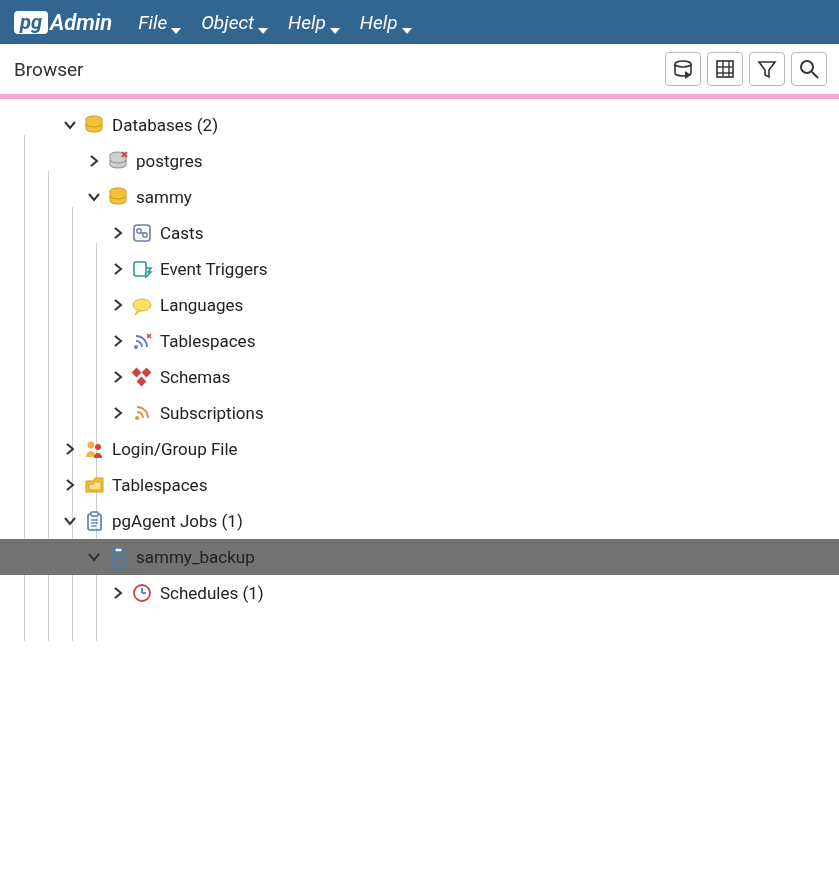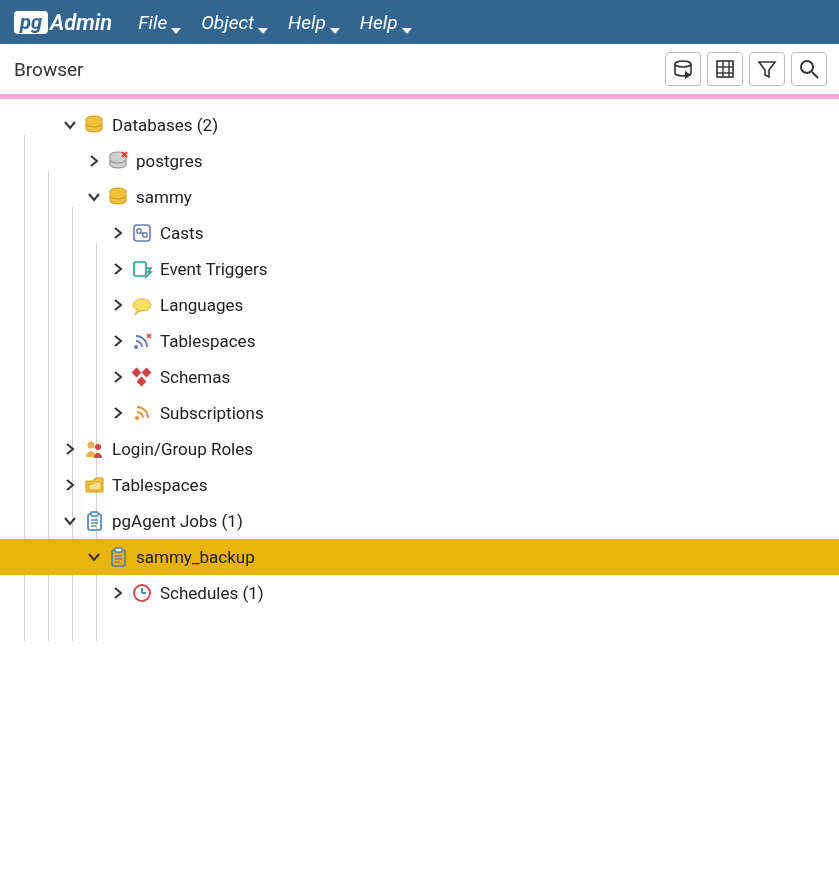--- a/index.html
+++ b/index.html
@@ -92,21 +92,21 @@
   }
   .node {
     display: flex;
     align-items: center;
     height: 36px;
     white-space: nowrap;
     cursor: pointer;
     position: relative;
   }
   .node.selected {
-    background: #eab308;
+    background: #737373;
   }
   .node .arrow {
     width: 16px;
     height: 16px;
     display: flex;
     align-items: center;
     justify-content: center;
     margin-right: 4px;
     flex-shrink: 0;
   }
@@ -471,21 +471,21 @@
     <span class="arrow">
         <svg viewBox="0 0 12 12">
           <use href="#i-chevron-right"></use>
         </svg>
       </span>
     <span class="icon">
         <svg viewBox="0 0 22 22">
           <use href="#i-roles"></use>
         </svg>
       </span>
-    <span>Login/Group Roles</span>
+    <span>Login/Group File</span>
   </div>
 
   <div class="node">
     <span class="indent ind-2"></span>
     <span class="arrow">
         <svg viewBox="0 0 12 12">
           <use href="#i-chevron-right"></use>
         </svg>
       </span>
     <span class="icon">

